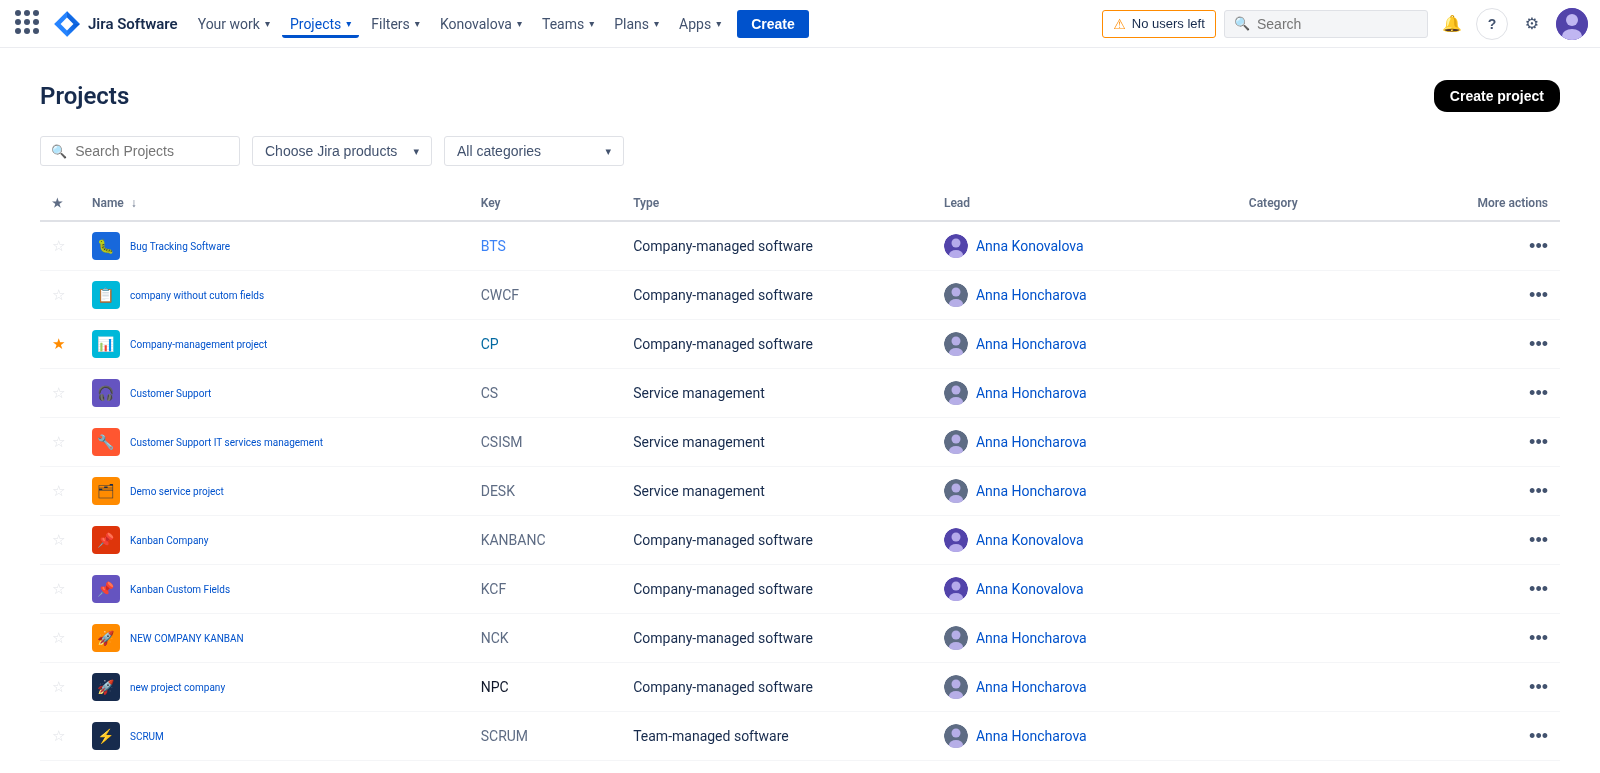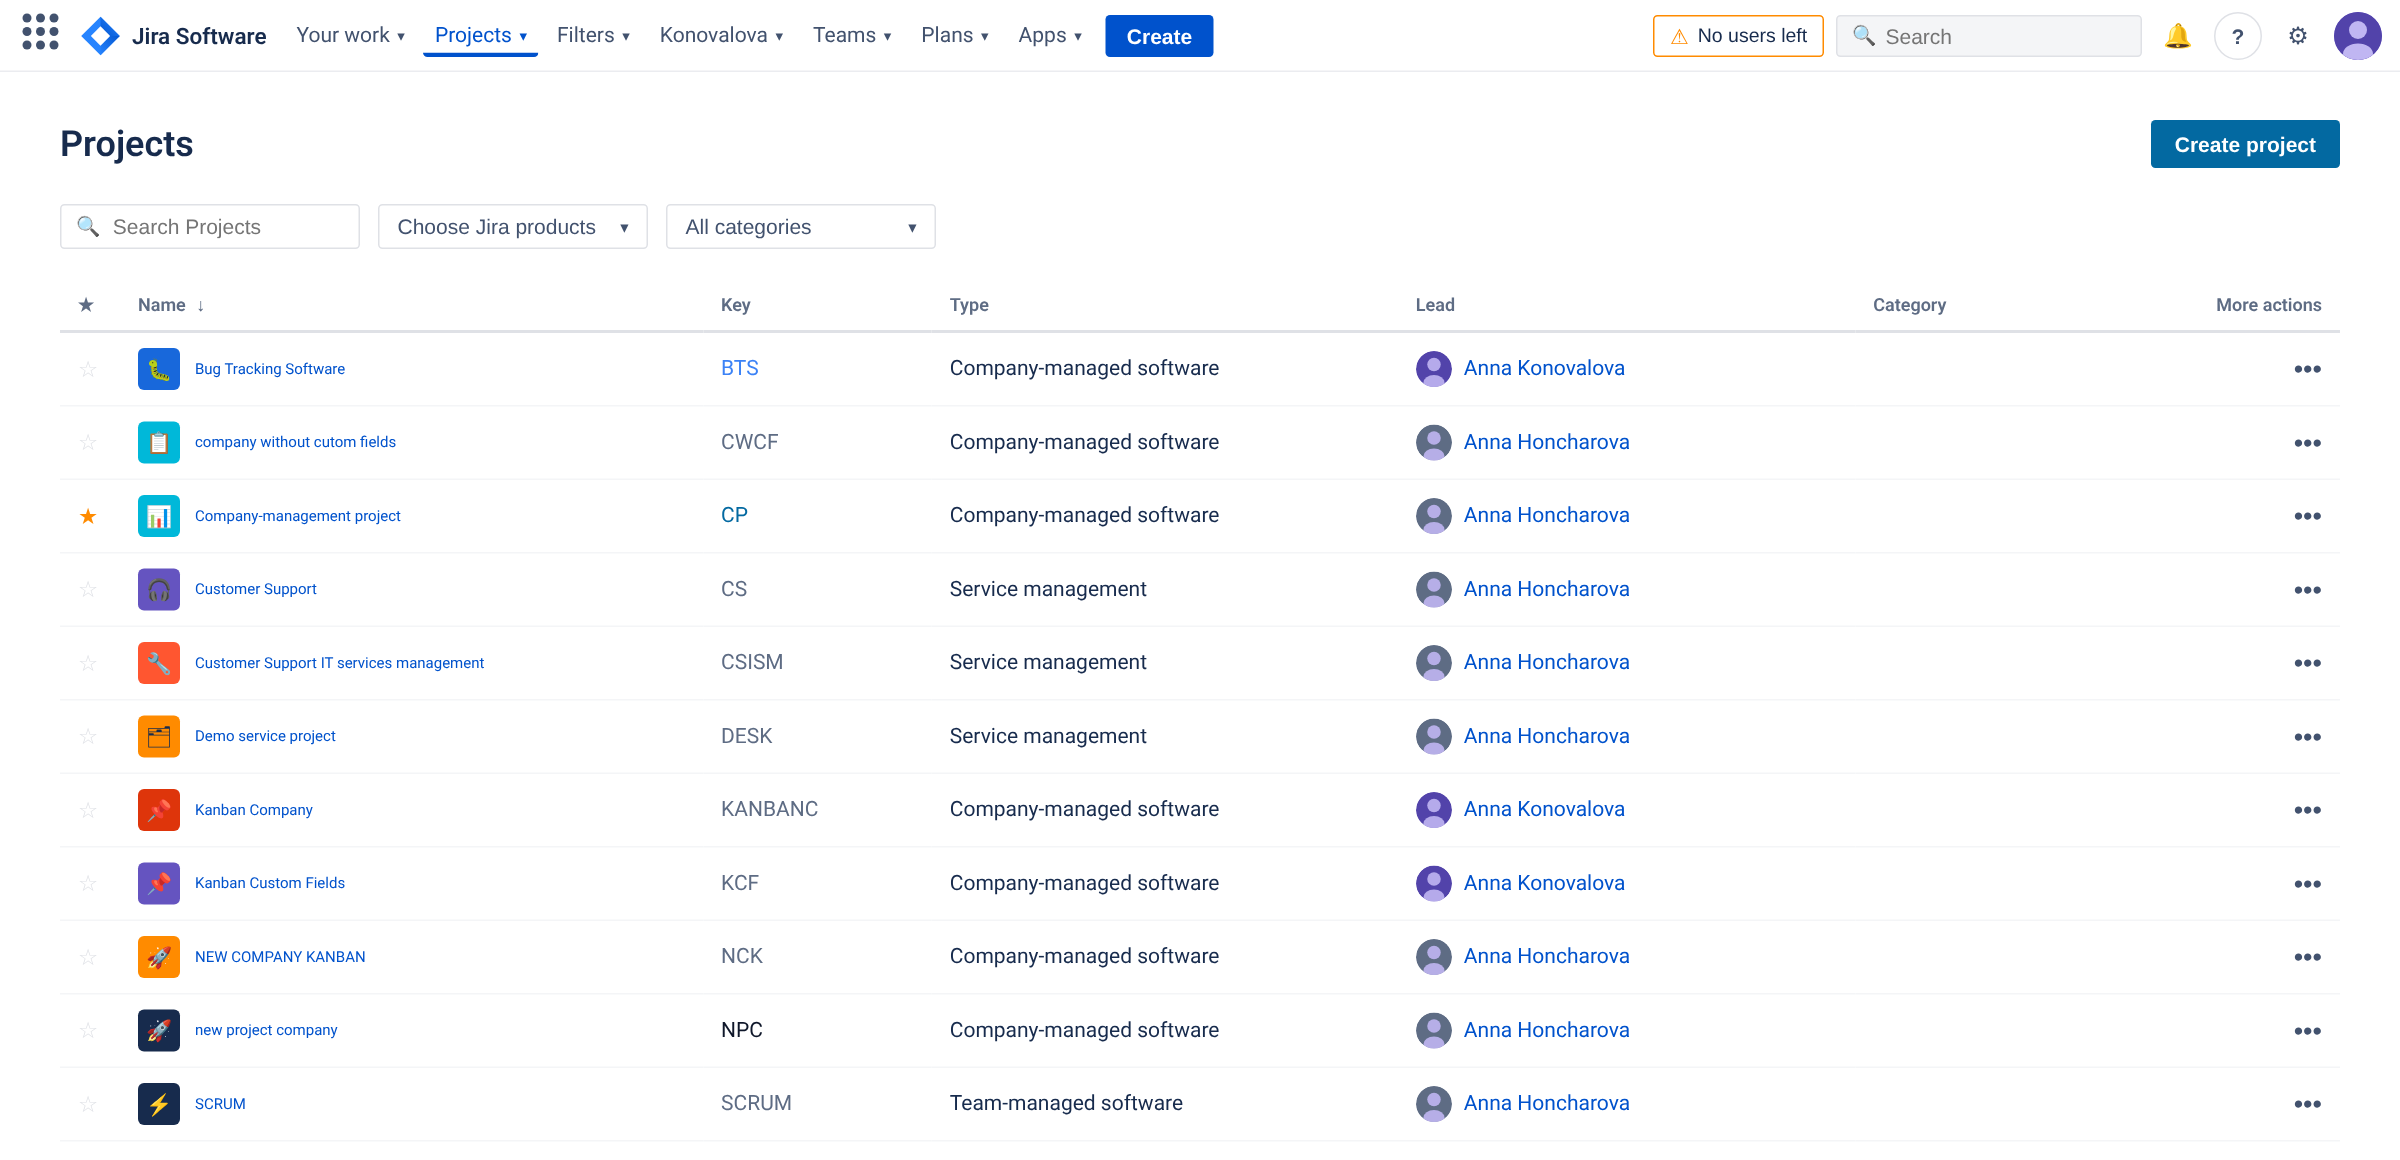--- a/index.html
+++ b/index.html
@@ -50,21 +50,21 @@
       background: transparent; cursor: pointer; display: flex; align-items: center; justify-content: center;
       font-size: 16px; color: #42526e;
     }
     .avatar { width: 32px; height: 32px; border-radius: 50%; background: #5243aa; cursor: pointer; display: flex; align-items: center; justify-content: center; overflow: hidden; }
 
     
     .page-content { padding: 32px 40px; }
     .page-header { display: flex; align-items: center; justify-content: space-between; margin-bottom: 24px; }
     .page-title { font-size: 24px; font-weight: 600; color: #172b4d; }
     .create-project-btn {
-      background: #0369a1; color: #fff; border: none; border-radius: 3px;
+      background: #000000; color: #fff; border: none; border-radius: 13px;
       padding: 8px 16px; font-size: 14px; font-weight: 600; cursor: pointer;
     }
 
     
     .filters-row { display: flex; gap: 12px; margin-bottom: 20px; }
     .search-projects {
       display: flex; align-items: center; gap: 8px;
       border: 1px solid #dfe1e6; border-radius: 3px;
       padding: 6px 10px; background: #fff; min-width: 200px;
     }

